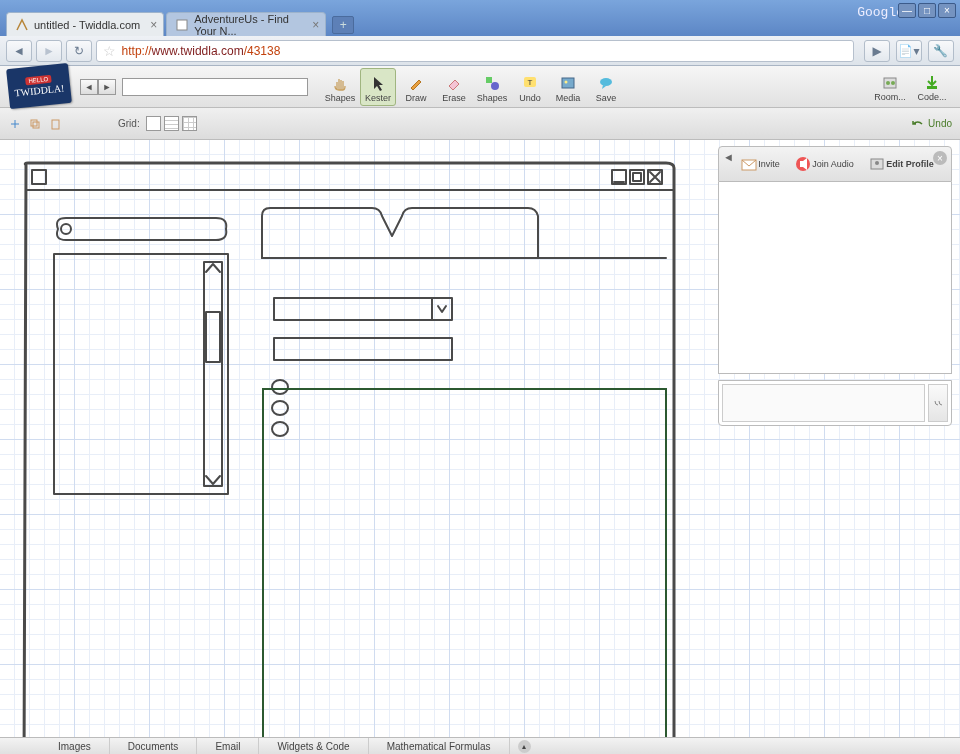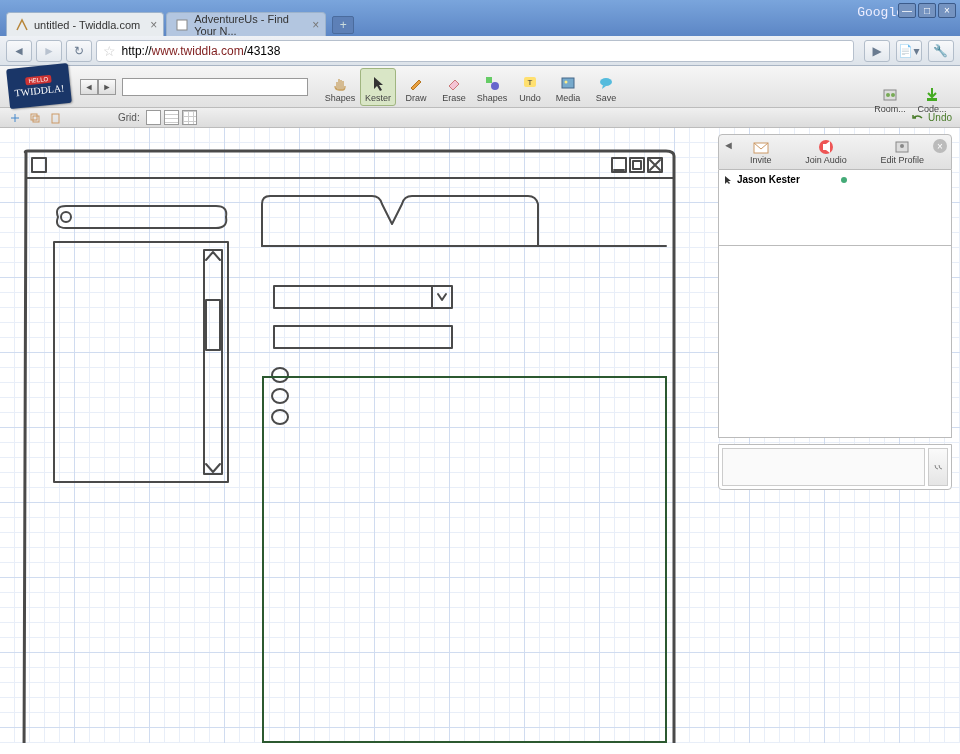--- a/index.html
+++ b/index.html
@@ -14,40 +14,40 @@
 .newtab { width: 22px; height: 18px; background: #5d80b7; margin-left: 4px; margin-bottom: 2px; border-radius: 2px; display: flex; align-items: center; justify-content: center; color: #cdd; font-size: 12px; border: 1px solid #4a6b9d; }
 .google-logo { position: absolute; right: 56px; top: 5px; font-size: 13px; color: #eef; font-family: Liberation Mono, monospace; }
 .win-controls { position: absolute; right: 4px; top: 3px; display: flex; gap: 2px; }
 .win-btn { width: 18px; height: 15px; background: #7593c0; border: 1px solid #3c5b8a; border-radius: 2px; display: flex; align-items: center; justify-content: center; color: #fff; font-size: 10px; cursor: pointer; }
 
 .addrbar { height: 30px; background: linear-gradient(#eef1f5, #dde3ea); border-bottom: 1px solid #a9b5c4; display: flex; align-items: center; padding: 0 6px; gap: 4px; }
 .nav-btn { width: 26px; height: 22px; background: linear-gradient(#f8f9fb,#e3e8ee); border: 1px solid #b2bdca; border-radius: 3px; display: flex; align-items: center; justify-content: center; color: #6a7b90; cursor: pointer; font-size: 12px; }
 .nav-btn.disabled { color: #b8c2cf; }
 .addr-input { flex: 1; height: 22px; border: 1px solid #b6c0cd; border-radius: 3px; background: #fff; padding: 0 6px; display: flex; align-items: center; font-size: 12px; }
 .star { color: #ccc; margin-right: 6px; font-size: 14px; }
-.url-grey { color: #000000; }
+.url-grey { color: #c2410c; }
 .url-dark { color: #7f1d1d; }
 .right-icons { display: flex; gap: 6px; align-items: center; margin-left: 6px; }
 
 
 .twiddla-bar { height: 42px; background: linear-gradient(#f6f6f6,#e1e1e1); border-bottom: 1px solid #bcbcbc; display: flex; align-items: center; padding: 0 8px; position: relative; }
 .twiddla-logo { width: 62px; height: 40px; background: #1a3668; transform: rotate(-6deg); border-radius: 3px; display: flex; flex-direction: column; align-items: center; justify-content: center; color: #fff; font-size: 7px; margin-right: 10px; margin-top:-2px; box-shadow: 1px 1px 2px rgba(0,0,0,.3); }
 .twiddla-logo .hello { background: #c33; padding: 1px 3px; font-size: 6px; border-radius: 2px; margin-bottom: 1px; }
 .hist-btns { display: flex; margin-right: 6px; }
 .hist-btn { width: 18px; height: 16px; border: 1px solid #999; background: linear-gradient(#fafafa,#ddd); display: flex; align-items: center; justify-content: center; font-size: 9px; color: #555; cursor: pointer; }
 .hist-input { width: 186px; height: 18px; border: 1px solid #999; background: #fff; margin-right: auto; }
 .tool-group { display: flex; gap: 2px; position: absolute; left: 322px; top: 2px; }
 .tool { width: 36px; height: 38px; display: flex; flex-direction: column; align-items: center; justify-content: center; font-size: 9px; color: #444; cursor: pointer; border-radius: 3px; padding-top: 2px; }
 .tool.selected { background: #d9e6c6; border: 1px solid #a0b580; }
 .tool-icon { width: 20px; height: 20px; display: flex; align-items: center; justify-content: center; }
-.room-tools { position: absolute; right: 8px; top: 14px; display: flex; gap: 2px; }
+.room-tools { position: absolute; right: 8px; top: 2px; display: flex; gap: 2px; }
 .rtool { width: 40px; height: 38px; display: flex; flex-direction: column; align-items: center; justify-content: center; font-size: 9px; color: #444; cursor: pointer; }
 
 
-.subbar { height: 20px; background: linear-gradient(#f0f0f0,#dcdcdc); border-bottom: 1px solid #bcbcbc; display: flex; align-items: center; padding: 0 8px; font-size: 10px; color: #555; }
+.subbar { height: 32px; background: linear-gradient(#f0f0f0,#dcdcdc); border-bottom: 1px solid #bcbcbc; display: flex; align-items: center; padding: 0 8px; font-size: 10px; color: #555; }
 .sub-ico { width: 14px; height: 14px; margin-right: 6px; display: flex; align-items: center; justify-content: center; cursor: pointer; }
 .grid-label { margin-left: 50px; margin-right: 6px; }
 .grid-opt { width: 15px; height: 15px; border: 1px solid #999; margin-right: 3px; cursor: pointer; background: #fff; display: inline-block; }
 .grid-opt.lined { background: repeating-linear-gradient(#fff,#fff 3px,#ccc 3px,#ccc 4px); }
 .grid-opt.gridded { background-image: linear-gradient(#ccc 1px,transparent 1px), linear-gradient(90deg,#ccc 1px,transparent 1px); background-size: 5px 5px; }
 .undo { margin-left: auto; color: #4a7c2a; cursor: pointer; display: flex; align-items: center; gap: 4px; }
 
 
 .main { height: 615px; display: flex; position: relative; }
 .canvas { flex: 1; background-image: 
@@ -61,21 +61,21 @@
   overflow: hidden;
 }
 .sketch { position: absolute; top: 18px; left: 18px; width: 670px; height: 621px; }
 .sketch path, .sketch rect, .sketch circle, .sketch ellipse { fill: none; stroke: #4a4a4a; stroke-width: 2; stroke-linecap: round; stroke-linejoin: round; }
 .sketch .thick { stroke-width: 3; }
 .greenbox { position: absolute; top: 248px; left: 262px; width: 405px; height: 367px; border: 2px solid #2c5930; }
 
 
 .panel { position: absolute; right: 8px; top: 6px; width: 234px; display: flex; flex-direction: column; }
 .panel-top { height: 36px; background: linear-gradient(#f3f3f3,#e0e0e0); border: 1px solid #bbb; border-radius: 4px 4px 0 0; display: flex; align-items: center; justify-content: space-around; position: relative; }
-.ptool { display: flex; flex-direction: column; align-items: center; font-size: 9px; color: #444; cursor: pointer; }
+.ptool { display: flex; flex-direction: row; align-items: center; font-size: 9px; color: #444; cursor: pointer; }
 .collapse-btn { position: absolute; left: 4px; top: 4px; font-size: 11px; color: #666; cursor: pointer; }
 .close-panel { position: absolute; right: 4px; top: 4px; width: 14px; height: 14px; border-radius: 50%; background: #bbb; color: #fff; display: flex; align-items: center; justify-content: center; font-size: 10px; cursor: pointer; }
 .users { height: 76px; background: #fff; border: 1px solid #bbb; border-top: none; font-size: 10px; padding: 4px; }
 .user-row { display: flex; align-items: center; gap: 4px; font-weight: bold; }
 .dot { width: 6px; height: 6px; border-radius: 50%; background: #4a7; margin-left: auto; margin-right: 100px; }
 .video-area { height: 192px; background: #fff; border: 1px solid #bbb; border-top: none; }
 .chat { height: 46px; background: #fff; border: 1px solid #bbb; border-radius: 0 0 4px 4px; margin-top: 6px; padding: 3px; display: flex; gap: 3px; }
 .chat-input { flex: 1; border: 1px solid #ccc; background: #fafafa; }
 .chat-send { width: 20px; border: 1px solid #ccc; background: linear-gradient(#fafafa,#e5e5e5); display: flex; align-items: center; justify-content: center; cursor: pointer; }
 
@@ -324,42 +324,51 @@
           </svg>
         <span>Invite</span>
       </div>
       <div class="ptool">
         <svg width="18" height="16">
             <circle cx="9" cy="8" r="7" fill="#e55"></circle>
             <path d="M6 5 L6 11 L9 11 L13 14 L13 2 L9 5 Z" fill="#fff"></path>
           </svg>
         <span>Join Audio</span>
       </div>
-      <div class="ptool" style="margin-right:10px;">
+      <div class="ptool" style="margin-right:10px;font-weight:bold;">
         <svg width="18" height="16">
             <rect x="3" y="3" width="12" height="10" fill="#ddd" stroke="#888"></rect>
             <circle cx="9" cy="7" r="2" fill="#888"></circle>
           </svg>
         <span>Edit Profile</span>
       </div>
       <span class="close-panel">×</span>
-    </div>
-    <div class="users">
-      <div class="user-row">
-        <svg width="10" height="10">
-            <path d="M2 1 L2 9 L4 7 L6 9 L7 8 L5 6 L8 6 Z" fill="#333"></path>
-          </svg>
-        <span>Jason Kester</span>
-        <span class="dot"></span>
-      </div>
     </div>
     <div class="video-area"></div>
     <div class="chat">
       <div class="chat-input"></div>
       <div class="chat-send">
         <svg width="10" height="10">
             <path d="M2 3 Q2 7 5 7 M6 3 Q6 7 9 7" stroke="#888" fill="none"></path>
           </svg>
       </div>
     </div>
   </div>
 
+  <div class="bottom-tabs">
+    <div class="btab">
+        <span>Images</span>
+      </div>
+    <div class="btab">
+        <span>Documents</span>
+      </div>
+    <div class="btab">
+        <span>Email</span>
+      </div>
+    <div class="btab">
+        <span>Widgets &amp; Code</span>
+      </div>
+    <div class="btab">
+        <span>Mathematical Formulas</span>
+      </div>
+    <span class="collapse-circ">▴</span>
+  </div>
 </div>
 
 </body></html>

